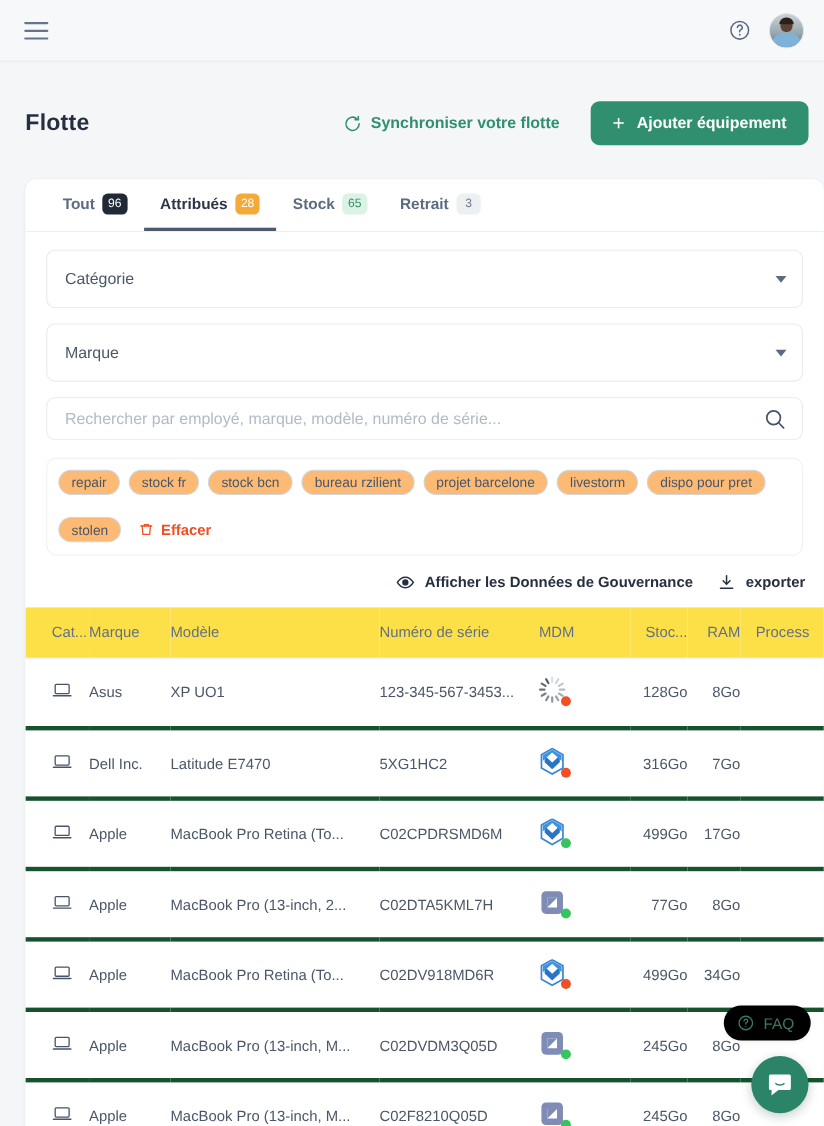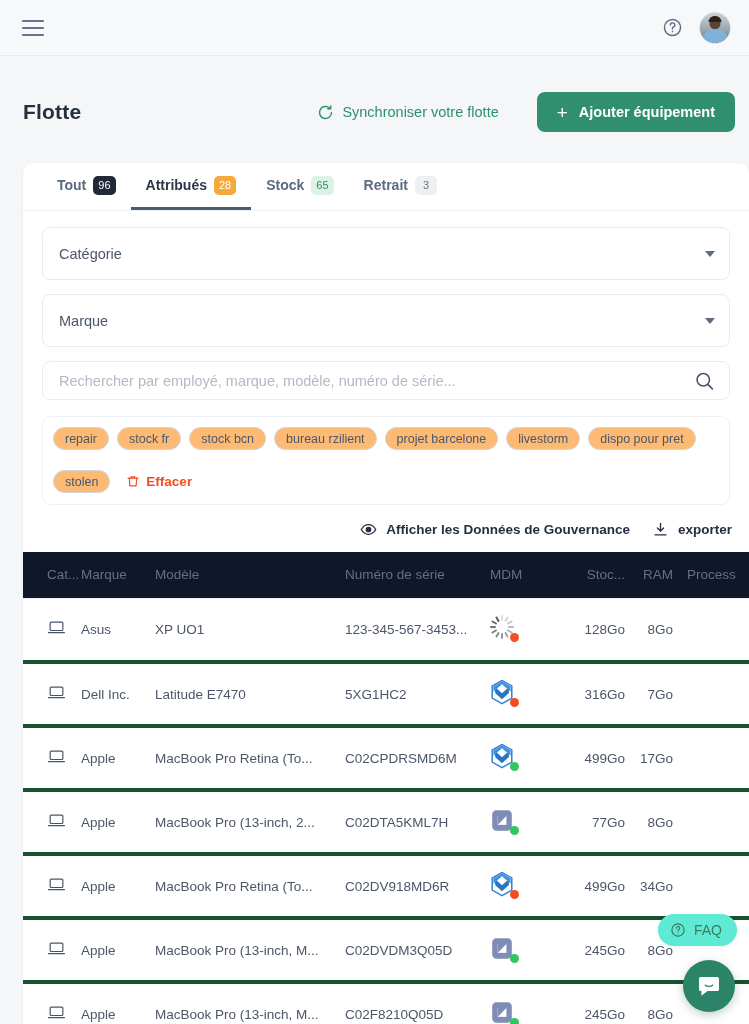--- a/index.html
+++ b/index.html
@@ -39,22 +39,22 @@
 
   
   .page-head {
     display: flex; align-items: center;
     padding: 30px 14px 0 23px; height: 82px;
   }
   .page-title { font-size: 21px; font-weight: bold; color: #252f3f; letter-spacing: .2px; }
   .head-spacer { flex: 1; }
   .sync-link {
     display: flex; align-items: center; gap: 8px;
-    color: #2f8f6f; font-weight: normal; font-size: 14.5px; cursor: pointer;
-    margin-right: 38px; white-space: nowrap;
+    color: #2f8f6f; font-weight: bold; font-size: 14.5px; cursor: pointer;
+    margin-right: 28px; white-space: nowrap;
   }
   .btn-add {
     display: flex; align-items: center; gap: 11px;
     background: #2f8f6f; color: #fff; border: none; border-radius: 8px;
     padding: 0 20px; height: 40px; font-size: 14.5px; font-weight: bold;
     font-family: inherit; cursor: pointer; white-space: nowrap;
   }
   .btn-add .plus { font-size: 19px; font-weight: normal; line-height: 1; }
 
   
@@ -119,21 +119,21 @@
   
   .actions { display: flex; justify-content: flex-end; align-items: center;
     gap: 22px; padding: 16px 17px 14px 19px; }
   .action-link { display: flex; align-items: center; gap: 9px;
     font-size: 13.5px; font-weight: bold; color: #252f3f; cursor: pointer; }
 
   
   .table-wrap { width: 726px; overflow: hidden; }
   table { border-collapse: collapse; width: 810px; table-layout: fixed; }
   thead th {
-    background: #0f172a; font-size: 13.5px; font-weight: normal;
+    background: #fde047; font-size: 13.5px; font-weight: normal;
     color: #65718394; color: #647183; text-align: left;
     padding: 13px 0; height: 46px; white-space: nowrap;
     border-bottom: 1px solid #eceff3;
   }
   tbody td { font-size: 13.5px; color: #4b5768; padding: 0;
     height: 64px; border-bottom: 4px solid #14532d; white-space: nowrap;
     overflow: hidden; text-overflow: ellipsis; vertical-align: middle; }
   .c-cat   { width: 58px; padding-left: 24px !important; }
   .c-brand { width: 74px; }
   .c-model { width: 190px; }
@@ -151,21 +151,21 @@
   .dot-red { background: #f04e23; }
   .dot-green { background: #36c45f; }
 
   .spinner { position: relative; width: 24px; height: 24px; }
   .spinner i { position: absolute; left: 11px; top: 0; width: 2px; height: 6px;
     background: #454f5e; border-radius: 1px; transform-origin: 1px 12px; }
 
   
   .faq-pill {
     position: absolute; right: 12px; bottom: 78px;
-    background: #5eead4; color: #3b7a60; border-radius: 18px;
+    background: #000000; color: #3b7a60; border-radius: 18px;
     height: 32px; padding: 0 15px 0 12px; display: flex; align-items: center;
     gap: 8px; font-size: 14px; cursor: pointer;
     box-shadow: 0 1px 4px rgba(20,40,30,.08);
   }
   .chat-fab {
     position: absolute; right: 14px; bottom: 12px;
     width: 52px; height: 52px; border-radius: 50%; background: #2b8468;
     display: flex; align-items: center; justify-content: center; cursor: pointer;
     box-shadow: 0 3px 10px rgba(20,60,45,.25);
   }

